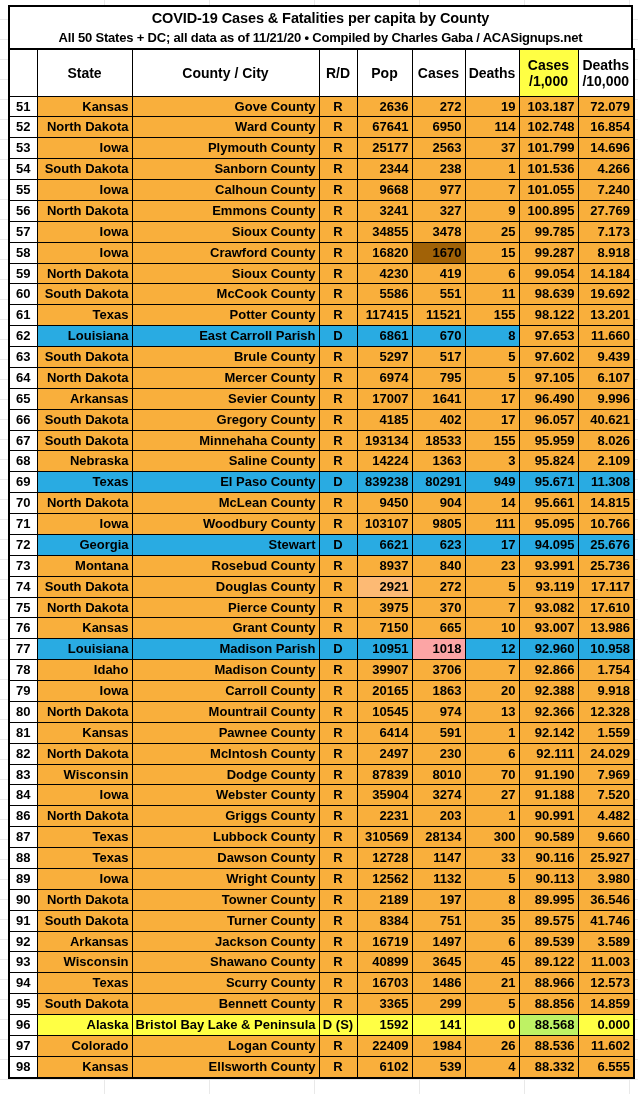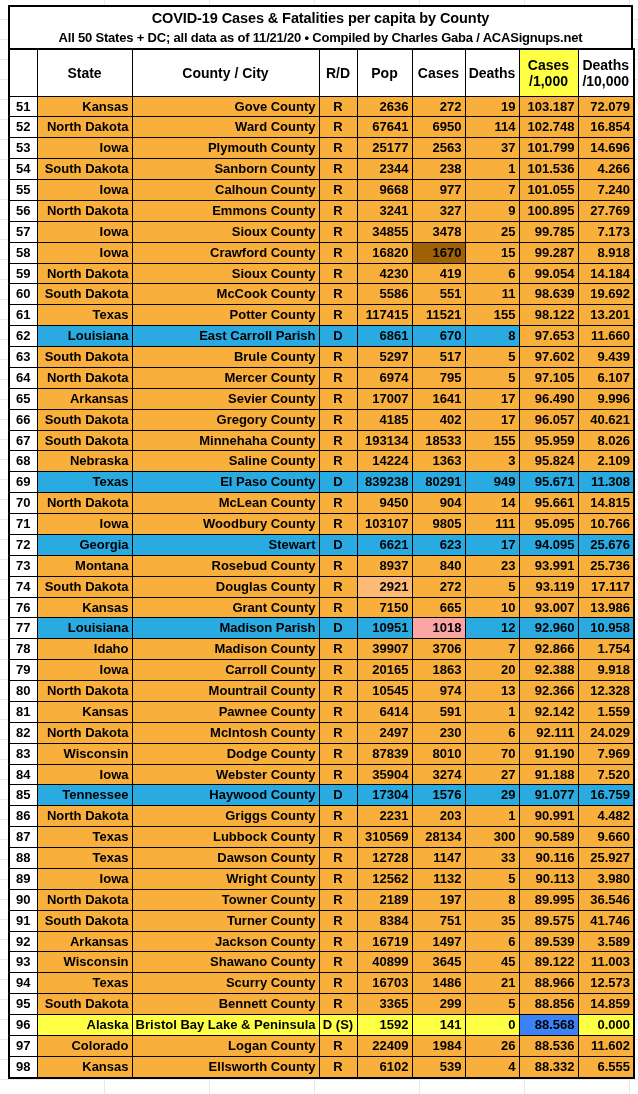--- a/index.html
+++ b/index.html
@@ -331,20 +331,31 @@
           <td class="txt" style="background: rgb(249, 175, 60);">South Dakota</td>
           <td class="txt" style="background: rgb(249, 175, 60);">Douglas County</td>
           <td class="ctr" style="background: rgb(249, 175, 60);">R</td>
           <td class="num" style="background: #fdba74; margin-top: 40px;">2921</td>
           <td class="num" style="background: rgb(249, 175, 60);">272</td>
           <td class="num" style="background: rgb(249, 175, 60);">5</td>
           <td class="num" style="background: rgb(249, 175, 60);">93.119</td>
           <td class="num" style="background: rgb(249, 175, 60);">17.117</td>
         </tr>
         <tr>
+          <td class="rank">75</td>
+          <td class="txt" style="background: rgb(249, 175, 60);">North Dakota</td>
+          <td class="txt" style="background: rgb(249, 175, 60);">Pierce County</td>
+          <td class="ctr" style="background: rgb(249, 175, 60);">R</td>
+          <td class="num" style="background: rgb(249, 175, 60);">3975</td>
+          <td class="num" style="background: rgb(249, 175, 60);">370</td>
+          <td class="num" style="background: rgb(249, 175, 60);">7</td>
+          <td class="num" style="background: rgb(249, 175, 60);">93.082</td>
+          <td class="num" style="background: rgb(249, 175, 60);">17.610</td>
+        </tr>
+        <tr>
           <td class="rank">76</td>
           <td class="txt" style="background: rgb(249, 175, 60);">Kansas</td>
           <td class="txt" style="background: rgb(249, 175, 60);">Grant County</td>
           <td class="ctr" style="background: rgb(249, 175, 60);">R</td>
           <td class="num" style="background: rgb(249, 175, 60);">7150</td>
           <td class="num" style="background: rgb(249, 175, 60);">665</td>
           <td class="num" style="background: rgb(249, 175, 60);">10</td>
           <td class="num" style="background: rgb(249, 175, 60);">93.007</td>
           <td class="num" style="background: rgb(249, 175, 60);">13.986</td>
         </tr>
@@ -430,31 +441,20 @@
           <td class="txt" style="background: rgb(249, 175, 60);">Iowa</td>
           <td class="txt" style="background: rgb(249, 175, 60);">Webster County</td>
           <td class="ctr" style="background: rgb(249, 175, 60);">R</td>
           <td class="num" style="background: rgb(249, 175, 60);">35904</td>
           <td class="num" style="background: rgb(249, 175, 60);">3274</td>
           <td class="num" style="background: rgb(249, 175, 60);">27</td>
           <td class="num" style="background: rgb(249, 175, 60);">91.188</td>
           <td class="num" style="background: rgb(249, 175, 60);">7.520</td>
         </tr>
         <tr>
-          <td class="rank">85</td>
-          <td class="txt" style="background: rgb(41, 171, 226);">Tennessee</td>
-          <td class="txt" style="background: rgb(41, 171, 226);">Haywood County</td>
-          <td class="ctr" style="background: rgb(41, 171, 226);">D</td>
-          <td class="num" style="background: rgb(41, 171, 226);">17304</td>
-          <td class="num" style="background: rgb(41, 171, 226);">1576</td>
-          <td class="num" style="background: rgb(41, 171, 226);">29</td>
-          <td class="num" style="background: rgb(41, 171, 226);">91.077</td>
-          <td class="num" style="background: rgb(41, 171, 226);">16.759</td>
-        </tr>
-        <tr>
           <td class="rank">86</td>
           <td class="txt" style="background: rgb(249, 175, 60);">North Dakota</td>
           <td class="txt" style="background: rgb(249, 175, 60);">Griggs County</td>
           <td class="ctr" style="background: rgb(249, 175, 60);">R</td>
           <td class="num" style="background: rgb(249, 175, 60);">2231</td>
           <td class="num" style="background: rgb(249, 175, 60);">203</td>
           <td class="num" style="background: rgb(249, 175, 60);">1</td>
           <td class="num" style="background: rgb(249, 175, 60);">90.991</td>
           <td class="num" style="background: rgb(249, 175, 60);">4.482</td>
         </tr>
@@ -558,21 +558,21 @@
           <td class="num" style="background: rgb(249, 175, 60);">14.859</td>
         </tr>
         <tr>
           <td class="rank">96</td>
           <td class="txt" style="background: rgb(255, 255, 68);">Alaska</td>
           <td class="txt" style="background: rgb(255, 255, 68);">Bristol Bay Lake &amp; Peninsula</td>
           <td class="ctr" style="background: rgb(255, 255, 68);">D (S)</td>
           <td class="num" style="background: rgb(255, 255, 68);">1592</td>
           <td class="num" style="background: rgb(255, 255, 68);">141</td>
           <td class="num" style="background: rgb(255, 255, 68);">0</td>
-          <td class="num" style="background: #3b82f6;">88.568</td>
+          <td class="num" style="background: #bef264;">88.568</td>
           <td class="num" style="background: rgb(255, 255, 68);">0.000</td>
         </tr>
         <tr>
           <td class="rank">97</td>
           <td class="txt" style="background: rgb(249, 175, 60);">Colorado</td>
           <td class="txt" style="background: rgb(249, 175, 60);">Logan County</td>
           <td class="ctr" style="background: rgb(249, 175, 60);">R</td>
           <td class="num" style="background: rgb(249, 175, 60);">22409</td>
           <td class="num" style="background: rgb(249, 175, 60);">1984</td>
           <td class="num" style="background: rgb(249, 175, 60);">26</td>

